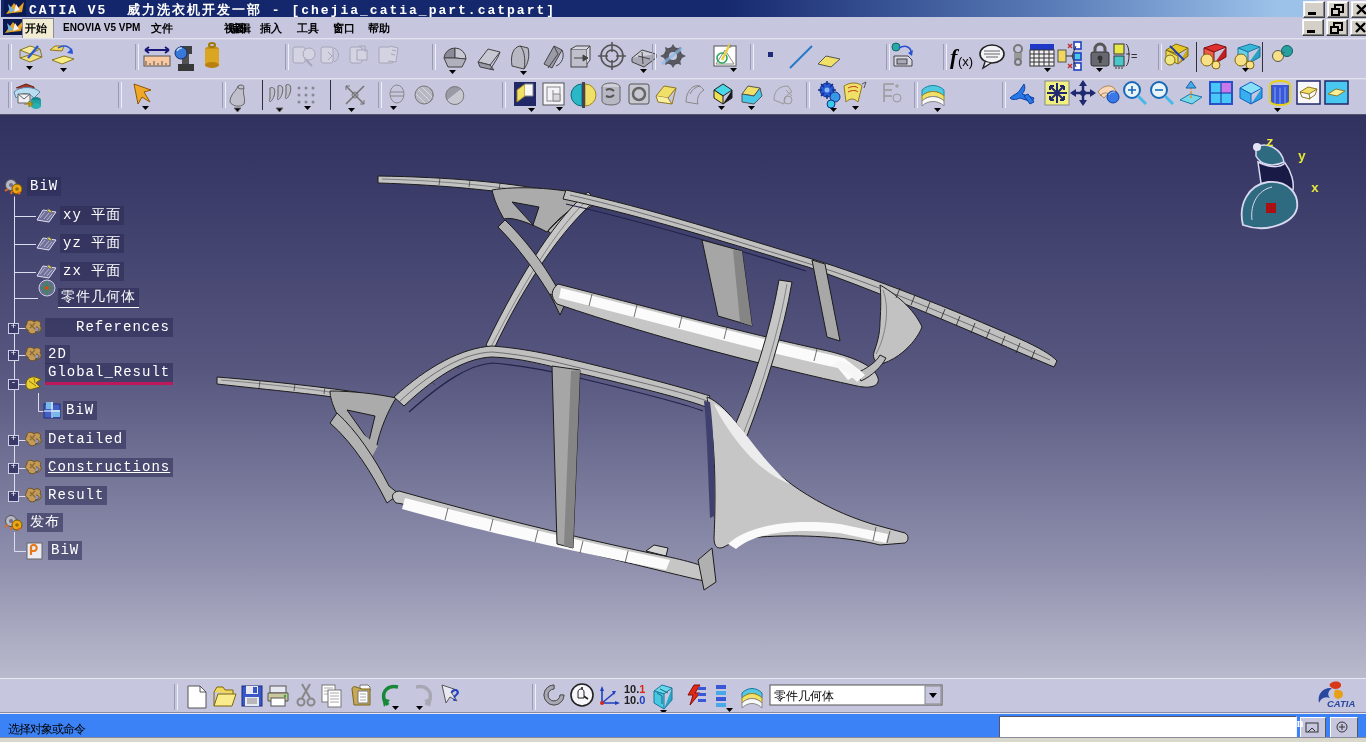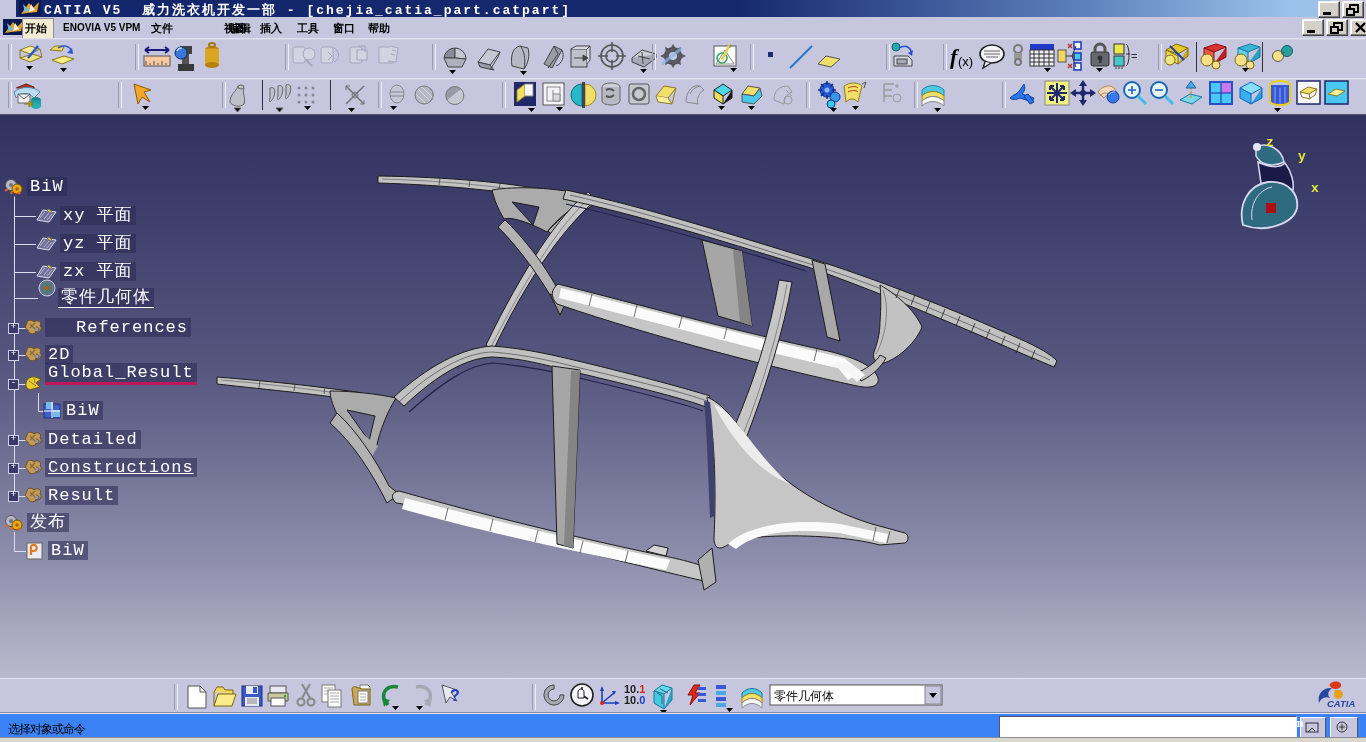--- a/index.html
+++ b/index.html
@@ -1,36 +1,36 @@
 <!DOCTYPE html>
 <html><head><meta charset="utf-8">
 <style>
 html,body{margin:0;padding:0;width:1366px;height:742px;overflow:hidden;background:#c6c6df;font-family:"Liberation Sans",sans-serif;}
 #app{position:relative;width:1366px;height:742px;}
 .abs{position:absolute;}
-#titlebar{left:16px;top:0;width:1315px;height:17px;background:linear-gradient(to right,#13266b,#16296e 55%,#5a7cb8 80%,#9cc2ea 97%);}
+#titlebar{left:1px;top:0;width:1315px;height:17px;background:linear-gradient(to right,#13266b,#16296e 55%,#5a7cb8 80%,#9cc2ea 97%);}
 #titletxt{left:28px;top:1px;color:#fff;font-weight:bold;font-size:13px;letter-spacing:2px;white-space:pre;font-family:"Liberation Mono",monospace;}
 #menubar{left:0;top:17px;width:1097px;height:21px;background:#c6c6df;border-bottom:1px solid #9a9ab8;}
 .menuitem{position:absolute;top:4px;font-size:11px;font-weight:bold;color:#000;white-space:pre;}
 .winbtns{display:flex;gap:2px;}
 .wbtn{width:20px;height:15px;background:#d4d0c8;border:1px solid #404040;border-top-color:#f4f4f4;border-left-color:#f4f4f4;box-shadow:inset -1px -1px 0 #808080,inset 1px 1px 0 #fff;position:relative;}
 .wbtn svg{position:absolute;left:0;top:0;}
 #toolbar1{left:0;top:38px;width:1366px;height:40px;background:#c6c6df;}
 #toolbar2{left:0;top:78px;width:1366px;height:36px;background:#c6c6df;border-bottom:1px solid #55556a;}
 #toolbar1:before,#toolbar2:before{content:"";position:absolute;left:0;top:0;width:100%;height:2px;background:linear-gradient(#eceaf4,#c6c6df);}
 #viewport{left:0;top:114px;width:1366px;height:564px;background:linear-gradient(#32325f,#3a3a68 12%,#56567f 45%,#8c8cab 78%,#babacd 100%);}
 #bottombar{left:0;top:678px;width:1366px;height:34px;background:#c6c6df;border-top:1px solid #e8e8f2;}
 #statusbar{left:0;top:712px;width:1366px;height:30px;background:#3b82f6;border-top:1px solid #8a8aa6;box-shadow:inset 0 1px 0 #e8e8f2;padding-left:40px;}
 #statustxt{left:8px;top:8px;font-size:12px;color:#000;letter-spacing:-1px;}
 .sep{position:absolute;top:6px;width:2px;height:26px;border-left:1px solid #9a9ab4;border-right:1px solid #eef0f8;}
 .sep2{position:absolute;top:4px;width:2px;height:26px;border-left:1px solid #9a9ab4;border-right:1px solid #eef0f8;}
 .vline{position:absolute;top:2px;width:1px;height:30px;background:#30303c;}
 
 #tree{left:0;top:114px;width:420px;height:564px;font-family:"Liberation Mono",monospace;}
-.tlabel{position:absolute;color:#fff;font-size:17px;letter-spacing:1px;background:rgba(42,42,84,0.55);padding:0 3px;line-height:19px;white-space:pre;}
+.tlabel{position:absolute;color:#fff;font-size:14px;letter-spacing:1px;background:rgba(42,42,84,0.55);padding:0 3px;line-height:19px;white-space:pre;}
 .tbox{position:absolute;width:9px;height:9px;background:#3a3a68;border:1px solid #cfcfe8;color:#fff;font-size:9px;line-height:7px;text-align:center;font-family:"Liberation Mono",monospace;}
 </style></head>
 <body>
 <div id="app">
 
 <div id="viewport" class="abs"></div>
 <svg id="scene" class="abs" style="left:0;top:0" width="1366" height="742" viewBox="0 0 1366 742" fill="none">
 <g id="toppanel" stroke="#1c1c1c" stroke-width="1">
   <path d="M378,176 C450,177 510,183 545,190 L546,199 C505,191 445,185 378,183 Z" fill="#c2c2c2"></path>
   <path d="M382,179 C450,181 505,187 540,194" fill="none" stroke="#666" stroke-width="0.7"></path>

